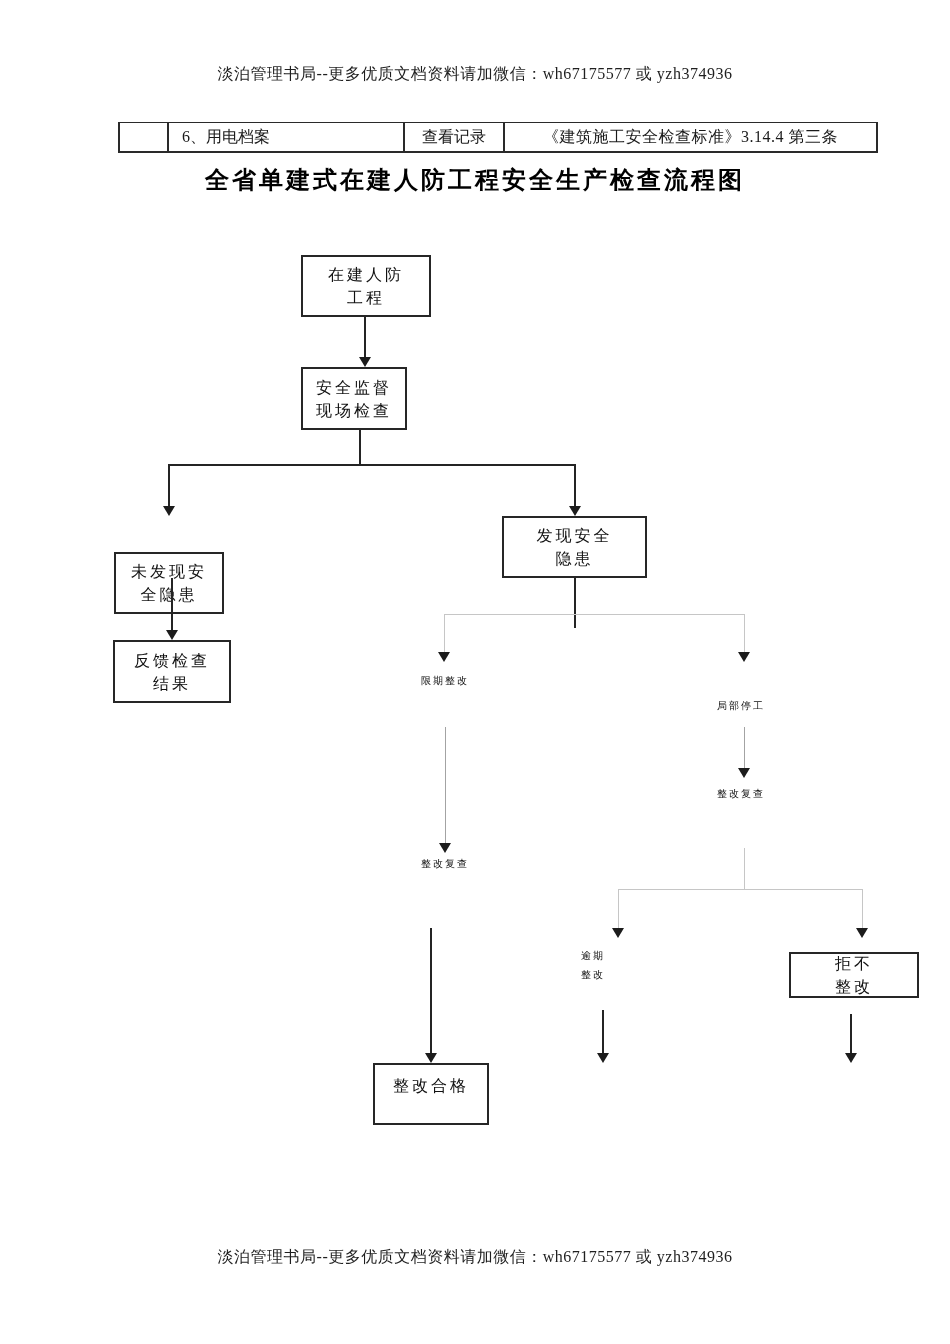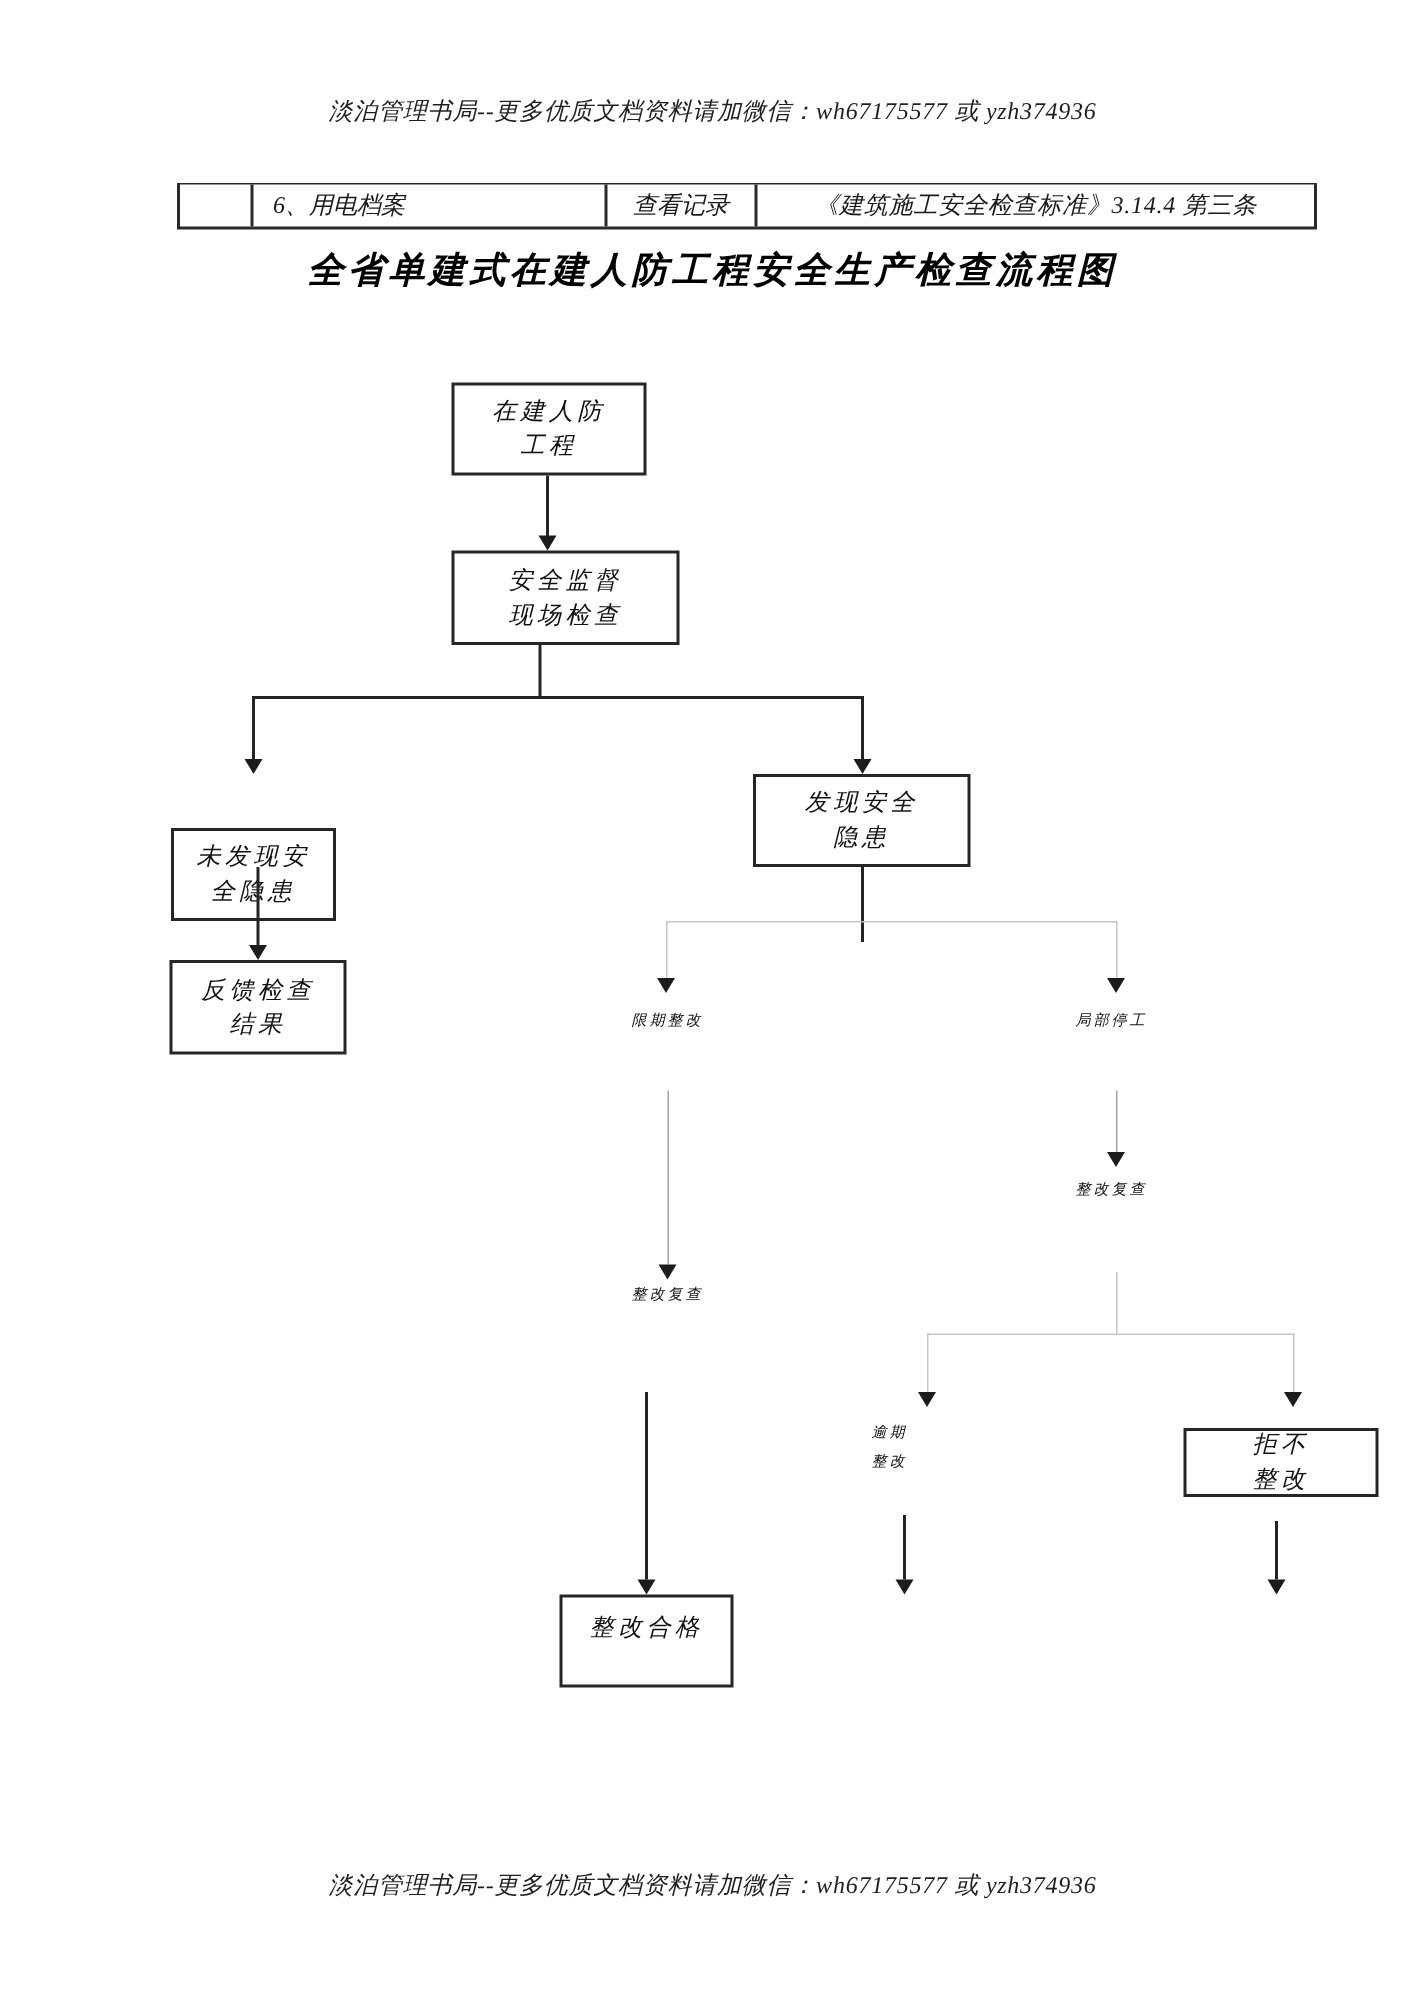--- a/index.html
+++ b/index.html
@@ -1,17 +1,17 @@
 <!DOCTYPE html>
 <html><head>
 <meta charset="utf-8">
 <style>
   html,body{margin:0;padding:0;background:#ffffff;}
   .page{position:relative;width:950px;height:1344px;background:#ffffff;overflow:hidden;
-        font-family:"Liberation Serif","DejaVu Serif",serif;color:#1a1a1a;font-style:italic;}
+        font-family:"Liberation Serif","DejaVu Serif",serif;color:#1a1a1a;}
   .doc-header,.doc-footer{position:absolute;left:0;width:100%;text-align:center;
         font-size:16px;color:#1f1f1f;letter-spacing:0.5px;}
   .doc-header{top:64px;}
   .doc-footer{top:1247px;}
   .trow{position:absolute;left:118px;top:122px;width:760px;height:31px;display:flex;
         box-sizing:border-box;border:2px solid #2a2a2a;border-top-width:1px;font-size:16px;}
   .tcell{box-sizing:border-box;border-right:2px solid #2a2a2a;display:flex;align-items:center;height:100%;}
   .tcell:last-child{border-right:none;}
   .tc1{width:49px;}
   .tc2{width:236px;padding-left:13px;}
@@ -43,34 +43,34 @@
     <div class="tcell tc1"></div>
     <div class="tcell tc2">6、用电档案</div>
     <div class="tcell tc3">查看记录</div>
     <div class="tcell tc4">《建筑施工安全检查标准》3.14.4 第三条</div>
   </div>
 
   <div class="doc-title">全省单建式在建人防工程安全生产检查流程图</div>
 
   <div class="node" style="left:301px;top:255px;width:130px;height:62px;">在建人防
 工程</div>
-  <div class="node" style="left:301px;top:367px;width:152px;height:63px;">安全监督
+  <div class="node" style="left:301px;top:367px;width:106px;height:63px;">安全监督
 现场检查</div>
   <div class="node" style="left:114px;top:516px;width:110px;height:62px;margin-top:36px;">未发现安
 全隐患</div>
   <div class="node" style="left:113px;top:640px;width:118px;height:63px;">反馈检查
 结果</div>
   <div class="node" style="left:502px;top:516px;width:145px;height:62px;">发现安全
 隐患</div>
   <div class="node" style="left:789px;top:952px;width:130px;height:46px;">拒不
 整改</div>
   <div class="node node-top" style="left:373px;top:1063px;width:116px;height:62px;">整改合格</div>
 
   <div class="flabel" style="left:445px;top:671px;">限期整改</div>
-  <div class="flabel" style="left:741px;top:671px;">局部停工</div>
+  <div class="flabel" style="left:741px;top:696px;">局部停工</div>
   <div class="flabel" style="left:741px;top:784px;">整改复查</div>
   <div class="flabel" style="left:445px;top:854px;">整改复查</div>
   <div class="flabel" style="left:593px;top:946px;">逾期
 整改</div>
 
   <div class="ln black" style="left:364px;top:317px;width:2px;height:41px;"></div>
   <div class="ah" style="left:359px;top:357px;"></div>
 
   <div class="ln black" style="left:359px;top:430px;width:2px;height:35px;"></div>
   <div class="ln black" style="left:168px;top:464px;width:408px;height:2px;"></div>

